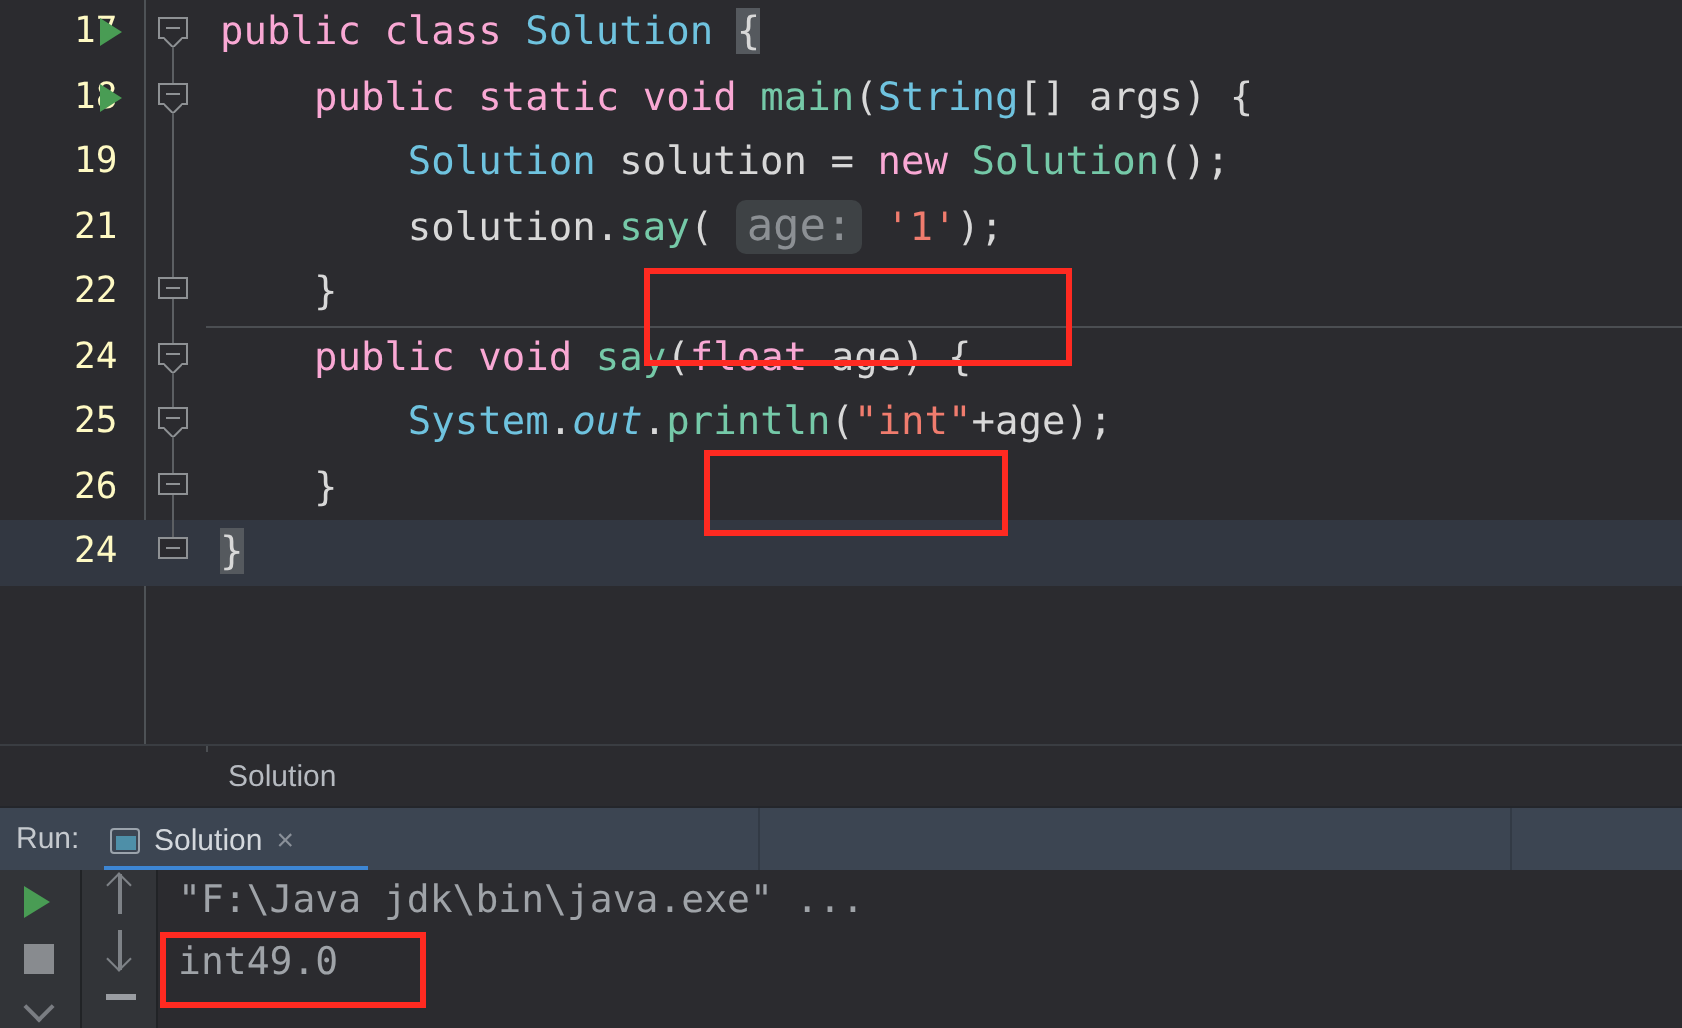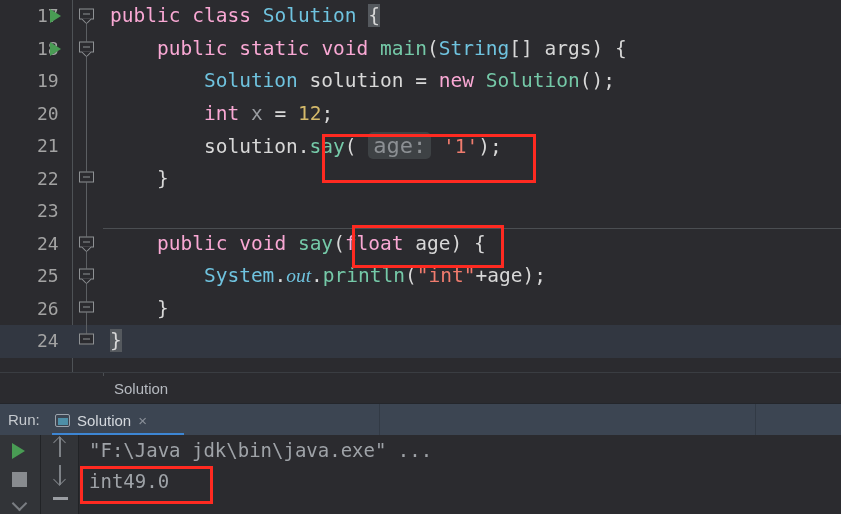--- a/index.html
+++ b/index.html
@@ -20,21 +20,21 @@
     display:flex;
     align-items:center;
     font-size:19.5px;
     line-height:32.5px;
     white-space:pre;
   }
   .line.current { background:#323741; }
 
   .lnum {
     width:42px; text-align:center;
-    color:#a3a3a3; font-size:18px;
+    color:#fef9c3; font-size:18px;
     flex:0 0 42px;
     font-family:"DejaVu Sans Mono", monospace;
     padding-left:37px;
   }
   .gutter-run { width:30px; flex:0 0 30px; position:relative; height:100%; }
   .runtri {
     position:absolute; left:8px; top:50%; transform:translateY(-50%);
     width:0; height:0;
     border-left:11px solid #499C54;
     border-top:7px solid transparent;
@@ -62,21 +62,21 @@
   .code { padding-left:8px; flex:1 1 auto; position:relative; }
   .kw2   { color:#f9a8d4; }           
   .cls   { color:#6FC3DF; }           
   .cls2  { color:#75C9A8; }           
   .meth  { color:#75C9A8; }
   .ident { color:#D8D8D8; }
   .var   { color:#9A9DA2; }
   .num   { color:#D4B96A; }
   .str   { color:#F07C6E; }
   .punct { color:#D8D8D8; }
-  .italic{ font-style:italic;font-family:Liberation Serif, serif; }
+  .italic{ font-style:italic; }
   .brace-hl { background:#55595E; color:#D8D8D8; }
   .param-hint {
     background:#3E4245; color:#8C9094;
     border-radius:5px; padding:1px 5px; font-size:22px;
   }
 
   
   .methodsep { position:absolute; left:103px; right:0; top:0; height:1px; background:#4B4E52; }
 
   
@@ -172,24 +172,22 @@
 <body>
 
 <div id="app">
 
   <div class="editor">
     <div class="vbar"></div>
     <div id="editor-lines">
         <div class="line"><div class="lnum">17</div><div class="gutter-run"><span class="runtri"></span></div><div class="gutter-fold"><span class="foldline top"></span><span class="fm open"><span class="bx"></span><span class="tip"></span></span></div><div class="code"><span class="kw2">public</span><span class="punct"> </span><span class="kw2">class</span><span class="punct"> </span><span class="cls">Solution</span><span class="punct"> </span><span class="brace-hl">{</span></div></div>
         <div class="line"><div class="lnum">18</div><div class="gutter-run"><span class="runtri"></span></div><div class="gutter-fold"><span class="foldline"></span><span class="fm open"><span class="bx"></span><span class="tip"></span></span></div><div class="code"><span class="punct">    </span><span class="kw2">public</span><span class="punct"> </span><span class="kw2">static</span><span class="punct"> </span><span class="kw2">void</span><span class="punct"> </span><span class="cls2">main</span><span class="punct">(</span><span class="cls">String</span><span class="punct">[] args) {</span></div></div>
         <div class="line"><div class="lnum">19</div><div class="gutter-run"></div><div class="gutter-fold"><span class="foldline"></span></div><div class="code"><span class="punct">        </span><span class="cls">Solution</span><span class="punct"> </span><span class="ident">solution</span><span class="punct"> = </span><span class="kw2">new</span><span class="punct"> </span><span class="cls2">Solution</span><span class="punct">();</span></div></div>
-        <div class="line"><div class="lnum">20</div><div class="gutter-run"></div><div class="gutter-fold"><span class="foldline"></span></div><div class="code"><span class="punct">        </span><span class="kw2">int</span><span class="punct"> </span><span class="var">x</span><span class="punct"> = </span><span class="num">12</span><span class="punct">;</span></div></div>
         <div class="line"><div class="lnum">21</div><div class="gutter-run"></div><div class="gutter-fold"><span class="foldline"></span></div><div class="code"><span class="punct">        </span><span class="ident">solution</span><span class="punct">.</span><span class="meth">say</span><span class="punct">( </span><span class="param-hint">age:</span><span class="punct"> </span><span class="str">'1'</span><span class="punct">);</span></div></div>
         <div class="line"><div class="lnum">22</div><div class="gutter-run"></div><div class="gutter-fold"><span class="foldline"></span><span class="fm"><span class="bx"></span></span></div><div class="code"><span class="punct">    }</span></div></div>
-        <div class="line"><div class="lnum">23</div><div class="gutter-run"></div><div class="gutter-fold"><span class="foldline"></span></div><div class="code"><span class="punct"></span></div></div>
         <div class="line"><div class="lnum">24</div><div class="gutter-run"></div><div class="gutter-fold"><span class="foldline"></span><span class="fm open"><span class="bx"></span><span class="tip"></span></span></div><span class="methodsep"></span><div class="code"><span class="punct">    </span><span class="kw2">public</span><span class="punct"> </span><span class="kw2">void</span><span class="punct"> </span><span class="cls2">say</span><span class="punct">(</span><span class="kw2">float</span><span class="punct"> </span><span class="ident">age</span><span class="punct">) {</span></div></div>
         <div class="line"><div class="lnum">25</div><div class="gutter-run"></div><div class="gutter-fold"><span class="foldline"></span><span class="fm open"><span class="bx"></span><span class="tip"></span></span></div><div class="code"><span class="punct">        </span><span class="cls">System</span><span class="punct">.</span><span class="cls italic">out</span><span class="punct">.</span><span class="meth">println</span><span class="punct">(</span><span class="str">"int"</span><span class="punct">+</span><span class="ident">age</span><span class="punct">);</span></div></div>
         <div class="line"><div class="lnum">26</div><div class="gutter-run"></div><div class="gutter-fold"><span class="foldline"></span><span class="fm"><span class="bx"></span></span></div><div class="code"><span class="punct">    }</span></div></div>
         <div class="line current"><div class="lnum">24</div><div class="gutter-run"></div><div class="gutter-fold"><span class="foldline bot"></span><span class="fm"><span class="bx"></span></span></div><div class="code"><span class="brace-hl">}</span></div></div>
       </div>
   </div>
 
   <div class="breadcrumb-bar">
     <div class="bc-sep"></div>
     <div class="bc-text">Solution</div>

